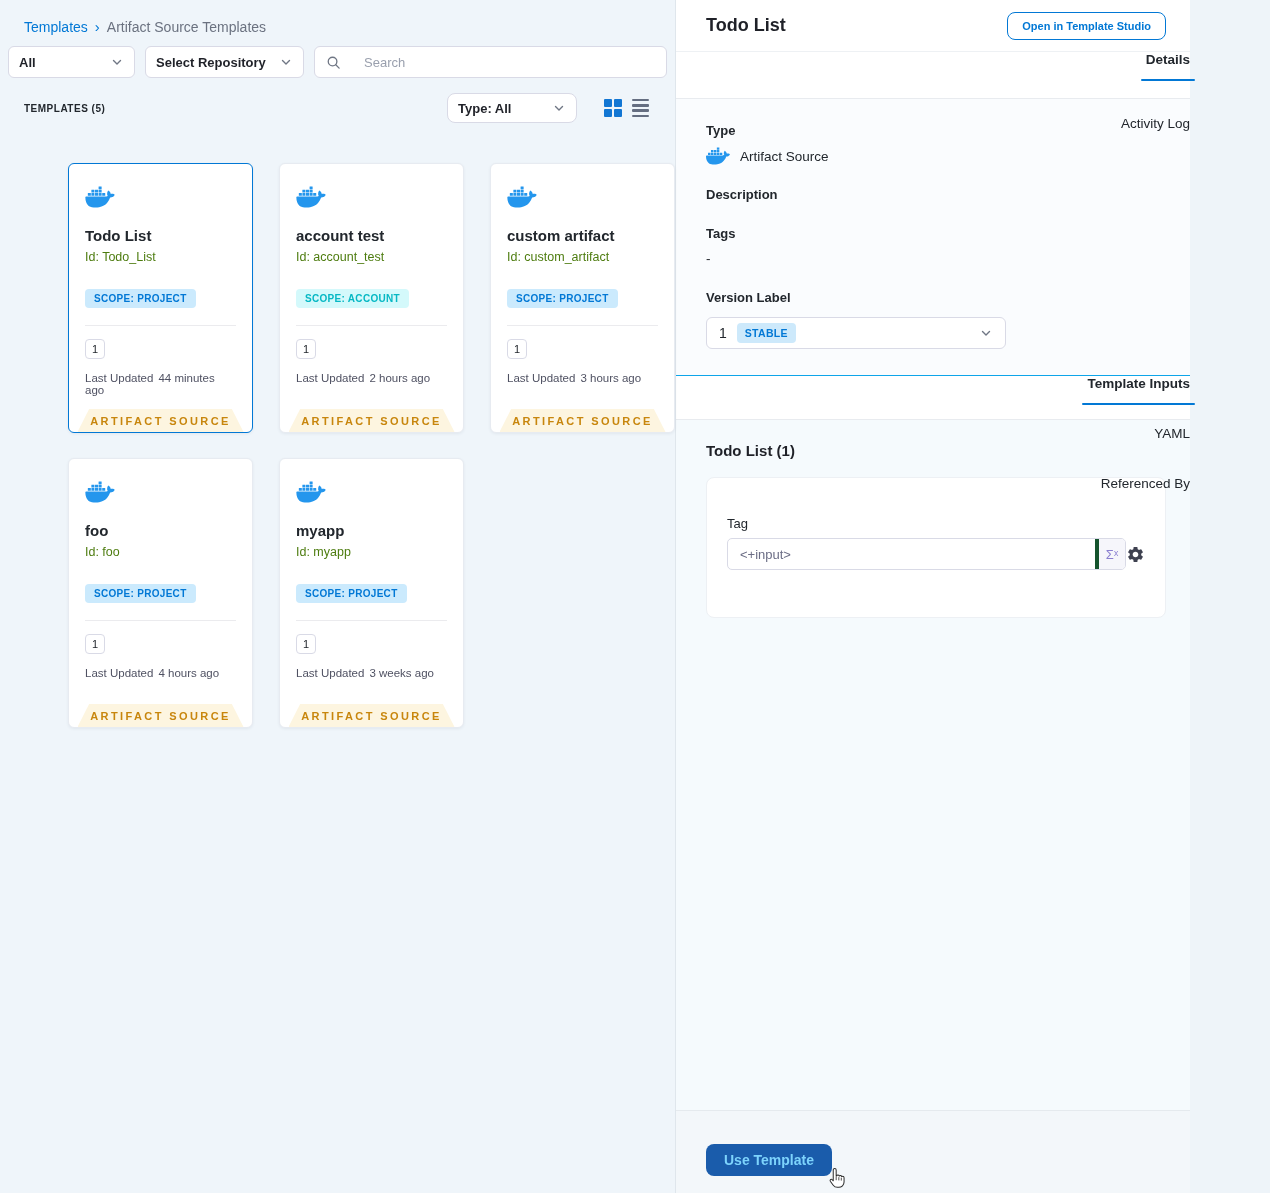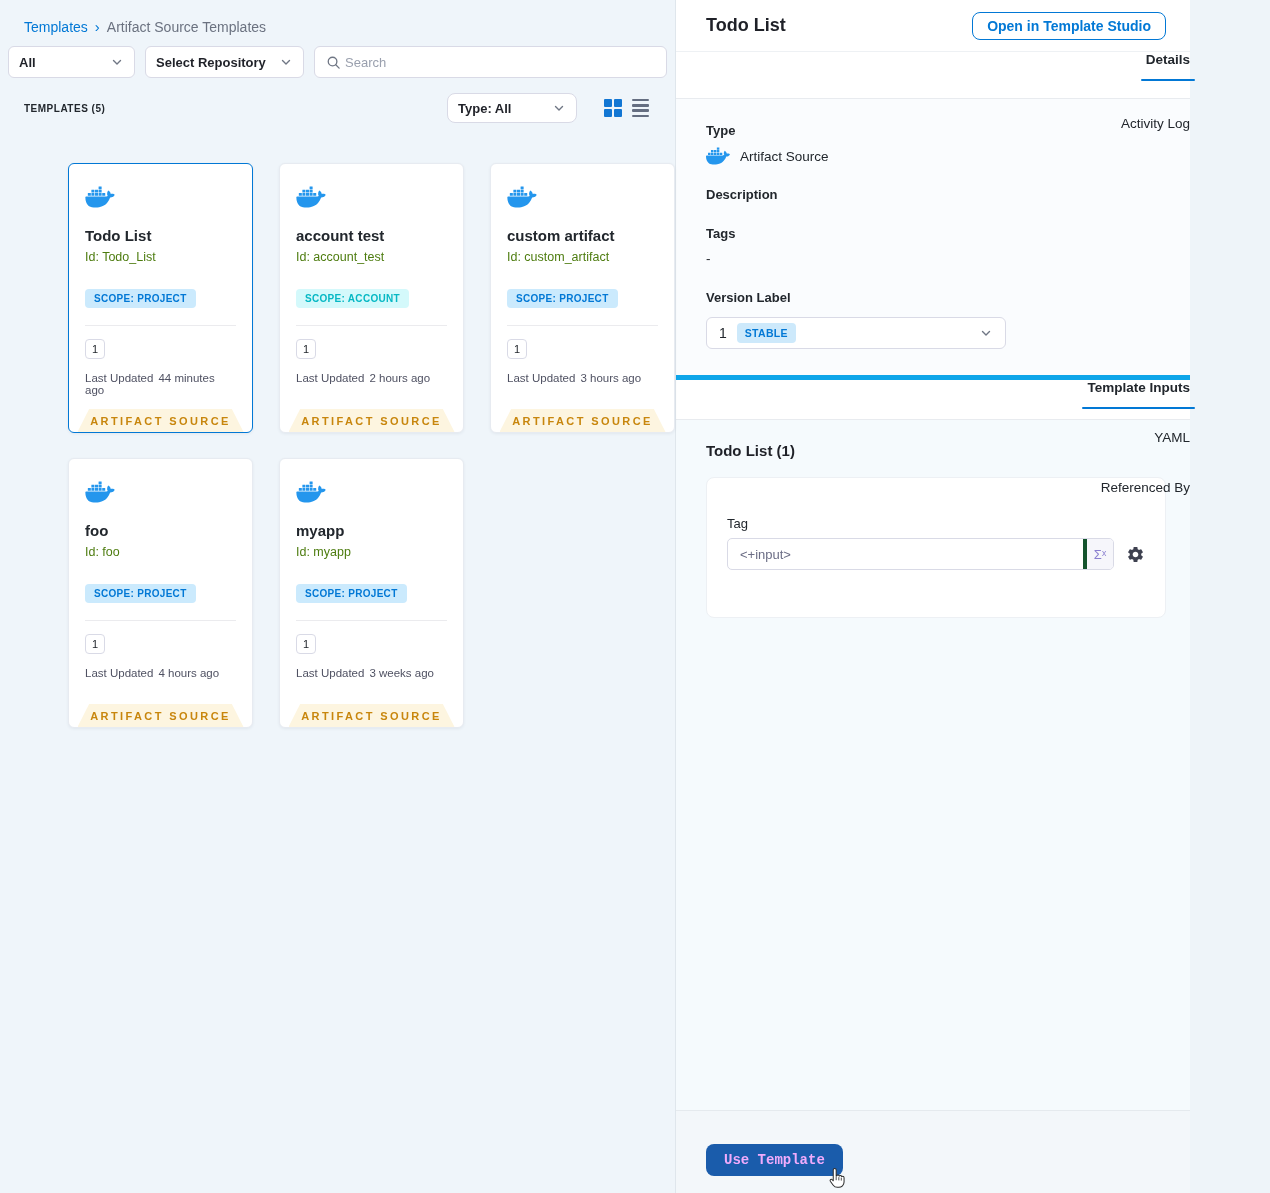--- a/index.html
+++ b/index.html
@@ -17,21 +17,21 @@
   .bc-sep { color:#0278d5; font-size:15px; }
   .bc-current { color:#6b7280; }
 
   .filter-row { display:flex; gap:10px; margin:11px 8px 0; }
   .select { height:32px; background:#fff; border:1px solid #d9dae6; border-radius:6px;
             display:flex; align-items:center; justify-content:space-between; padding:0 10px;
             font-size:13px; font-weight:600; color:#1f2128; cursor:pointer; }
   .sel-scope { width:127px; }
   .sel-repo { width:159px; }
   .searchbox { flex:1; height:32px; background:#fff; border:1px solid #d9dae6; border-radius:6px;
-               display:flex; align-items:center; gap:4px; padding:0 11px; }
+               display:flex; align-items:center; gap:23px; padding:0 11px; }
   .searchbox input { border:none; outline:none; flex:1; font-size:13px; color:#30333a; background:transparent;
                      font-family:"Liberation Sans","DejaVu Sans",sans-serif; }
   .searchbox input::placeholder { color:#9aa0ae; }
 
   .toolbar { display:flex; align-items:center; margin:15px 24px 0; }
   .count { font-size:10px; font-weight:700; letter-spacing:.5px; color:#22272d; }
   .toolbar .spacer { flex:1; }
   .sel-type { width:130px; height:30px; border-radius:8px; margin-right:19px; }
   .view-btn { background:none; border:none; cursor:pointer; padding:2px; margin-left:6px; display:flex; }
   .grid-glyph { display:grid; grid-template-columns:8px 8px; grid-template-rows:8px 8px; gap:2px; }
@@ -60,21 +60,21 @@
   .ribbon { position:absolute; bottom:0; left:50%; transform:translateX(-50%); width:166px; height:23px;
             line-height:24px; text-align:center; background:#fdf5e0; color:#c8860d; font-size:11px;
             font-weight:700; letter-spacing:2.4px; clip-path:polygon(7% 0,93% 0,100% 100%,0 100%); }
 
   
   .right { width:515px; display:flex; flex-direction:column; background:#fff; }
   .r-header { height:52px; display:flex; align-items:center; padding:0 24px 0 30px;
               border-bottom:1px solid #eef1f4; background:#fff; }
   .r-title { font-size:18px; font-weight:700; color:#1f2128; flex:1; }
   .open-btn { height:28px; padding:0 14px; border:1.5px solid #0278d5; border-radius:8px;
-              color:#0278d5; font-weight:700; font-size:14px; background:#fff; cursor:pointer;
+              color:#0278d5; font-weight:700; font-size:11px; background:#fff; cursor:pointer;
               font-family:inherit; }
 
   .tabbar { height:47px; background:#fff; border-bottom:1px solid #e8ebef; display:flex; gap:36px;
             padding-left:30px; align-items:flex-end;flex-direction:column; }
   .tab { padding-bottom:13px; font-size:13.5px; color:#22272d; position:relative; cursor:pointer; }
   .tab.active { font-weight:700; }
   .tab.active::after { content:""; position:absolute; left:-5px; right:-5px; bottom:-1px;
                        height:2.5px; background:#0278d5; border-radius:2px; }
 
   .r-details { height:276px; background:#fafcfe; padding:24px 30px 0; }
@@ -83,42 +83,42 @@
   .type-row svg { width:24px; height:18px; }
   .mt22 { margin-top:22px; } .mt24 { margin-top:24px; }
   .d-value { margin-top:10px; font-size:13.5px; color:#22272d; }
   .version-select { margin-top:12px; width:300px; height:32px; background:#fff; border:1px solid #d9dae6;
                     border-radius:6px; display:flex; align-items:center; padding:0 12px; cursor:pointer; }
   .v-num { font-size:14px; color:#22272d; margin-right:10px; }
   .stable-badge { background:#cde9fb; color:#0278d5; font-size:10.5px; font-weight:700;
                   padding:4px 8px; border-radius:4px; letter-spacing:.3px; }
   .version-select .chev { margin-left:auto; }
 
-  .tabbar2 { border-top:5px solid #0ea5e9; height:45px;gap:22px; }
+  .tabbar2 { border-top:1px solid #0ea5e9; height:45px;gap:22px; }
 
   .r-body { flex:1; background:#f5fafd; padding:22px 24px 0 30px; }
   .inputs-heading { font-size:15px; font-weight:700; color:#1f2128; }
   .input-card { margin-top:18px; width:460px; height:141px; background:#fff; border:1px solid #edf0f4;
                 border-radius:8px; padding:38px 20px 0; }
   .tag-label { font-size:13px; color:#22272d; }
-  .input-row { display:flex; align-items:center; margin-top:7px; gap:12px; }
+  .input-row { display:flex; align-items:center; margin-top:7px; gap:0; }
   .text-input-wrap { width:400px; height:32px; border:1px solid #d9dae6; border-radius:5px;
                      background:#fff; display:flex; overflow:hidden; }
   .text-input-wrap input { flex:1; border:none; outline:none; padding:0 12px; font-size:13px;
                            color:#6b6d85; background:transparent; font-family:inherit; }
   .sigma-btn { width:30px; border:none; border-left:4px solid #14532d; background:#f6f6fb; color:#8a7fd0;
                font-size:13px; display:flex; align-items:center; justify-content:center; cursor:pointer;
                font-family:inherit; }
   .gear-btn { background:none; border:none; cursor:pointer; display:flex; padding:0; }
   .gear-btn svg { width:19px; height:19px; fill:#3e4150; }
 
   .r-footer { height:83px; border-top:1px solid #e5eaee; background:#f3f7fa; position:relative;
               padding:33px 0 0 30px; }
-  .use-btn { height:32px; padding:0 18px; background:#1a5cab; color:#f0abfc; font-weight:700; font-size:14px;
-             border:none; border-radius:8px; cursor:pointer; font-family:Liberation Mono, monospace; }
+  .use-btn { height:32px; padding:0 18px; background:#1a5cab; color:#7dd3fc; font-weight:700; font-size:14px;
+             border:none; border-radius:8px; cursor:pointer; font-family:Liberation Sans, sans-serif; }
   .cursor-icon { position:absolute; left:150px; top:56px; width:22px; height:24px; pointer-events:none; }
 </style>
 </head>
 <body>
 
 <svg width="0" height="0" style="position:absolute">
   <defs>
     <g id="chev">
         <path d="M4 6.2l4 4 4-4" stroke="#6f7684" stroke-width="1.6" fill="none" stroke-linecap="round" stroke-linejoin="round"></path>
       </g>

